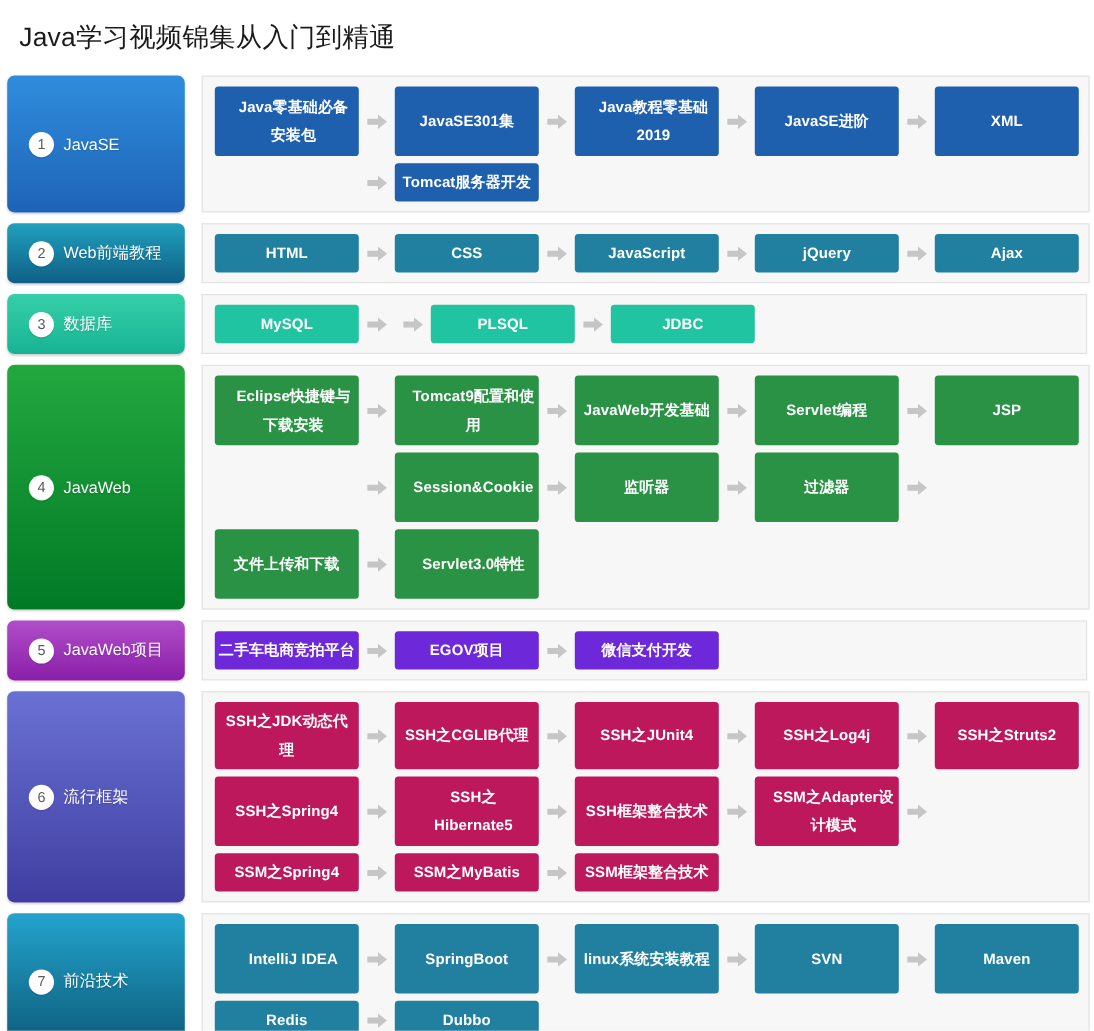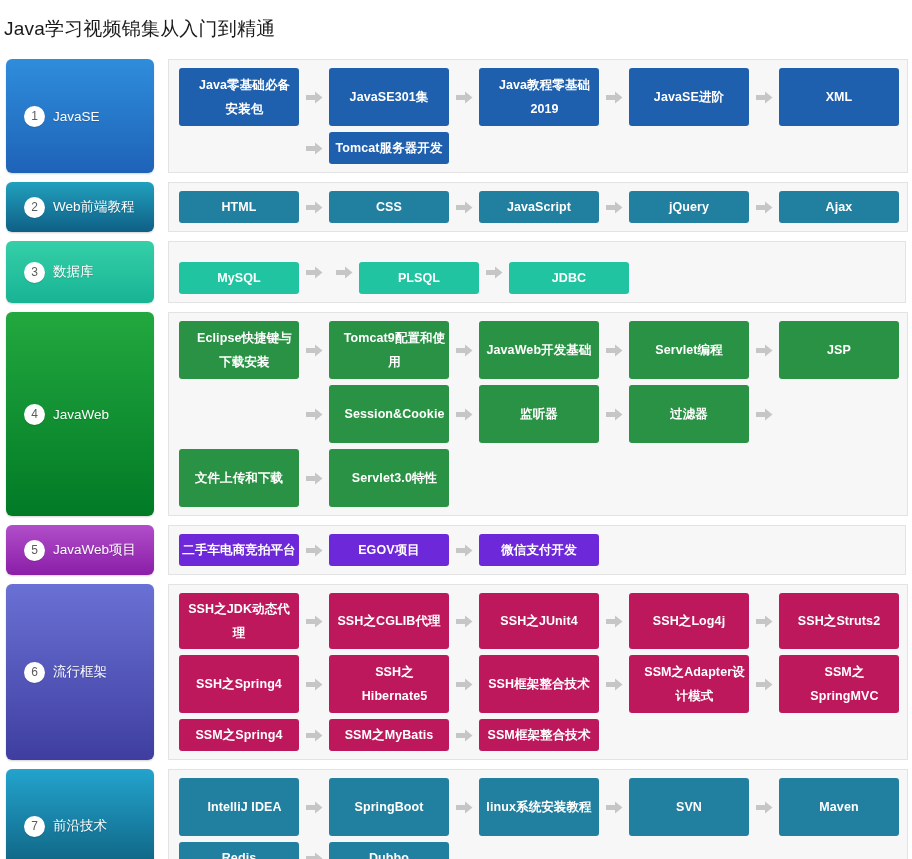--- a/index.html
+++ b/index.html
@@ -6,24 +6,24 @@
     margin: 0;
     padding: 0;
     background: #ffffff;
     width: 912px;
     height: 859px;
     overflow: hidden;
     font-family: "Liberation Sans", "DejaVu Sans", sans-serif;
   }
 
   #page-title {
-    font-size: 19px;
+    font-size: 22px;
     color: #1a1a1a;
     font-weight: 400;
-    padding: 4px 0 6px 4px;
+    padding: 4px 0 6px 16px;
     line-height: 24px;
     letter-spacing: 0.2px;
   }
 
   .roadmap {
     width: 912px;
   }
 
   .row {
     display: flex;
@@ -141,21 +141,21 @@
     font-size: 15px;
     line-height: 1;
   }
   .arrow svg { display: block; }
 
   .spacer { width: 120px; min-width: 120px; }
 
   
   .c1 { background: #1e5fae; }
   .c2 { background: #2180a0; }
-  .c3 { background: #21c4a0; margin-top: 12px; }
+  .c3 { background: #21c4a0; }
   .c4 { background: #2a9244; }
   .c5 { background: #a council; }
   .c5 { background: #6d28d9; }
   .c6 { background: #be185d; }
   .c7 { background: #2180a0; }
 </style>
 </head>
 <body>
 
 <h1 id="page-title">Java学习视频锦集从入门到精通</h1>
@@ -497,23 +497,20 @@
             </svg>
           </div>
           <div class="cell">
             <div class="chip c6 tall">SSM之Adapter设计模式</div>
           </div>
           <div class="arrow">
             <svg width="17" height="13" viewBox="0 0 17 13" aria-hidden="true">
               <path d="M0 4 L9 4 L9 0.5 L16.5 6.5 L9 12.5 L9 9 L0 9 Z" fill="#c6c6c6"></path>
             </svg>
           </div>
-          <div class="cell">
-            <div class="chip c6 tall">SSM之SpringMVC</div>
-          </div>
         </div>
         <div class="line">
           <div class="cell">
             <div class="chip c6">SSM之Spring4</div>
           </div>
           <div class="arrow">
             <svg width="17" height="13" viewBox="0 0 17 13" aria-hidden="true">
               <path d="M0 4 L9 4 L9 0.5 L16.5 6.5 L9 12.5 L9 9 L0 9 Z" fill="#c6c6c6"></path>
             </svg>
           </div>

